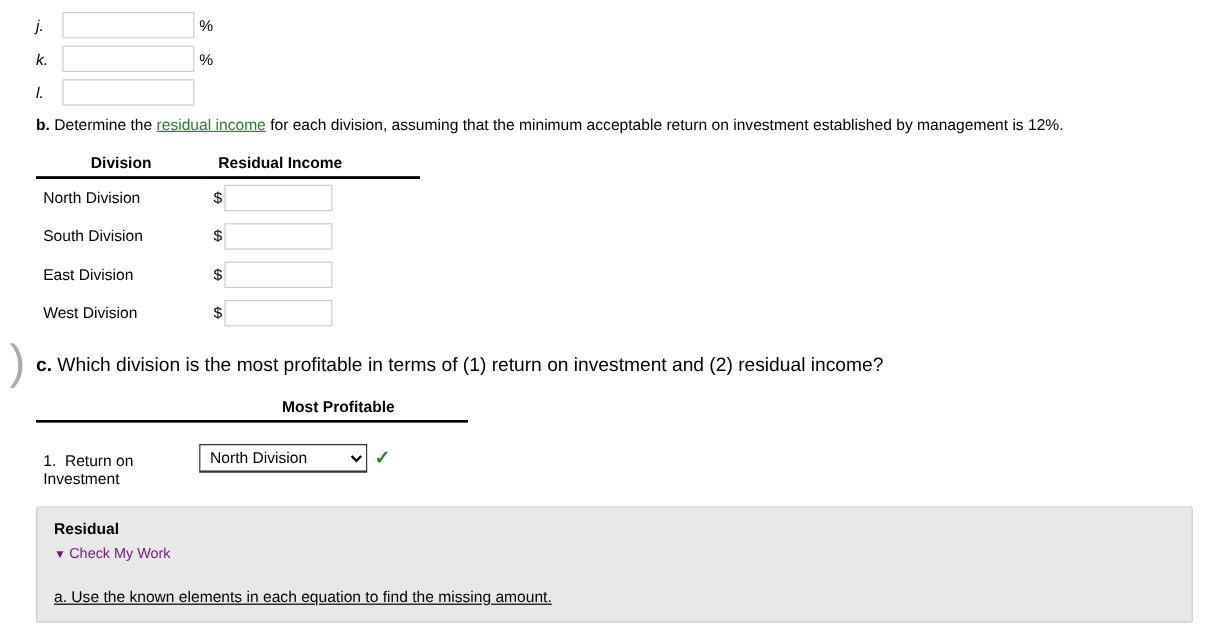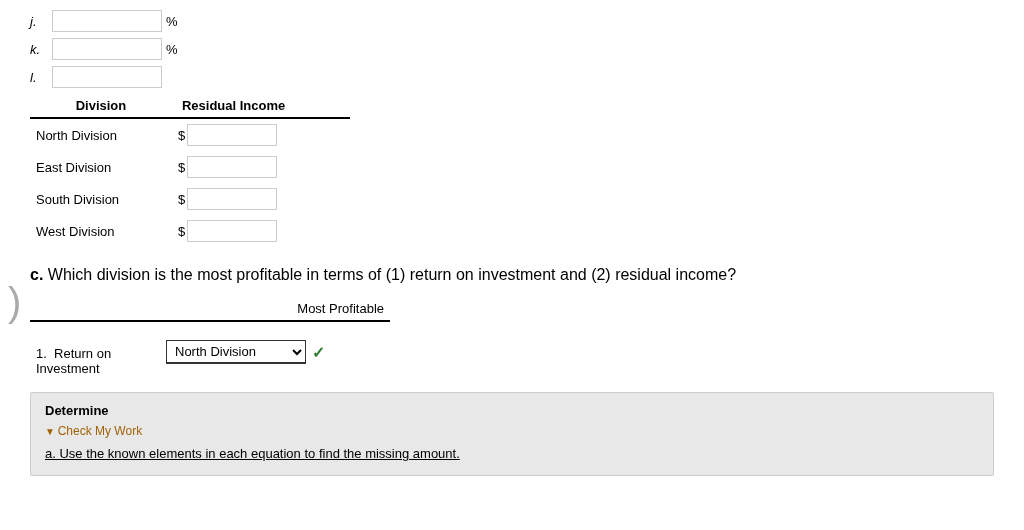--- a/index.html
+++ b/index.html
@@ -95,23 +95,23 @@
       line-height: 1.5;
     }
     .most-profitable-section {
       margin-bottom: 10px;
     }
     .most-profitable-table {
       border-collapse: collapse;
       width: 360px;
     }
     .most-profitable-table th {
-      font-weight: normal;
-      font-size: 13px;
-      text-align: right;
+      font-weight: bold;
+      font-size: 13px;
+      text-align: center;
       padding: 4px 6px;
       border-bottom: 2px solid #000;
       padding-left: 150px;
     }
     .most-profitable-table td {
       font-size: 13px;
       padding: 6px 6px;
       vertical-align: middle;
     }
     .most-profitable-table td.label-col {
@@ -146,22 +146,22 @@
       padding: 10px 14px;
       margin-top: 10px;
     }
     .feedback-title {
       font-size: 13px;
       font-weight: bold;
       margin-bottom: 6px;
     }
     .check-my-work {
       font-size: 12px;
-      color: #a16207;
-      margin-bottom: 6px;
+      color: #701a75;
+      margin-bottom: 20px;
     }
     .check-my-work::before {
       content: '▼ ';
       font-size: 10px;
     }
     .feedback-content {
       font-size: 13px;
       line-height: 1.6;
       text-decoration: underline;
     }
@@ -193,49 +193,55 @@
       <input class="text-input-short" type="text" style="">
       <span class="pct-label">%</span>
     </div>
     <div class="input-row">
       <span class="input-label">l.</span>
       <input class="text-input-short" type="text" style="">
     </div>
   </div>
 
   <div class="section-b">
+    <p class="section-b-instruction">
+      <span class="section-bold">b.</span>
+      <span> Determine the </span>
+      <a class="residual-link">residual income</a>
+      <span> for each division, assuming that the minimum acceptable return on investment established by management is 12%.</span>
+    </p>
 
     <table class="division-table">
       <thead>
         <tr>
           <th>Division</th>
           <th class="right-col">Residual Income</th>
         </tr>
       </thead>
       <tbody>
         <tr>
           <td>North Division</td>
           <td>
             <div class="dollar-input-wrap">
               <span class="dollar-sign">$</span>
               <input class="dollar-input" type="text" style="">
             </div>
           </td>
         </tr>
         <tr>
+          <td>South Division</td>
+          <td>
+            <div class="dollar-input-wrap">
+              <span class="dollar-sign">$</span>
+              <input class="dollar-input" type="text" style="">
+            </div>
+          </td>
+        </tr>
+        <tr>
           <td>East Division</td>
-          <td>
-            <div class="dollar-input-wrap">
-              <span class="dollar-sign">$</span>
-              <input class="dollar-input" type="text" style="">
-            </div>
-          </td>
-        </tr>
-        <tr>
-          <td>South Division</td>
           <td>
             <div class="dollar-input-wrap">
               <span class="dollar-sign">$</span>
               <input class="dollar-input" type="text" style="">
             </div>
           </td>
         </tr>
         <tr>
           <td>West Division</td>
           <td>
@@ -277,17 +283,17 @@
               </select>
               <span class="check-mark">✓</span>
             </div>
           </td>
         </tr>
       </tbody>
     </table>
   </div>
 
   <div class="feedback-box">
-    <div class="feedback-title">Determine</div>
+    <div class="feedback-title">Residual</div>
     <div class="check-my-work">Check My Work</div>
     <div class="feedback-content">a. Use the known elements in each equation to find the missing amount.</div>
   </div>
 </div>
 
 </body></html>

